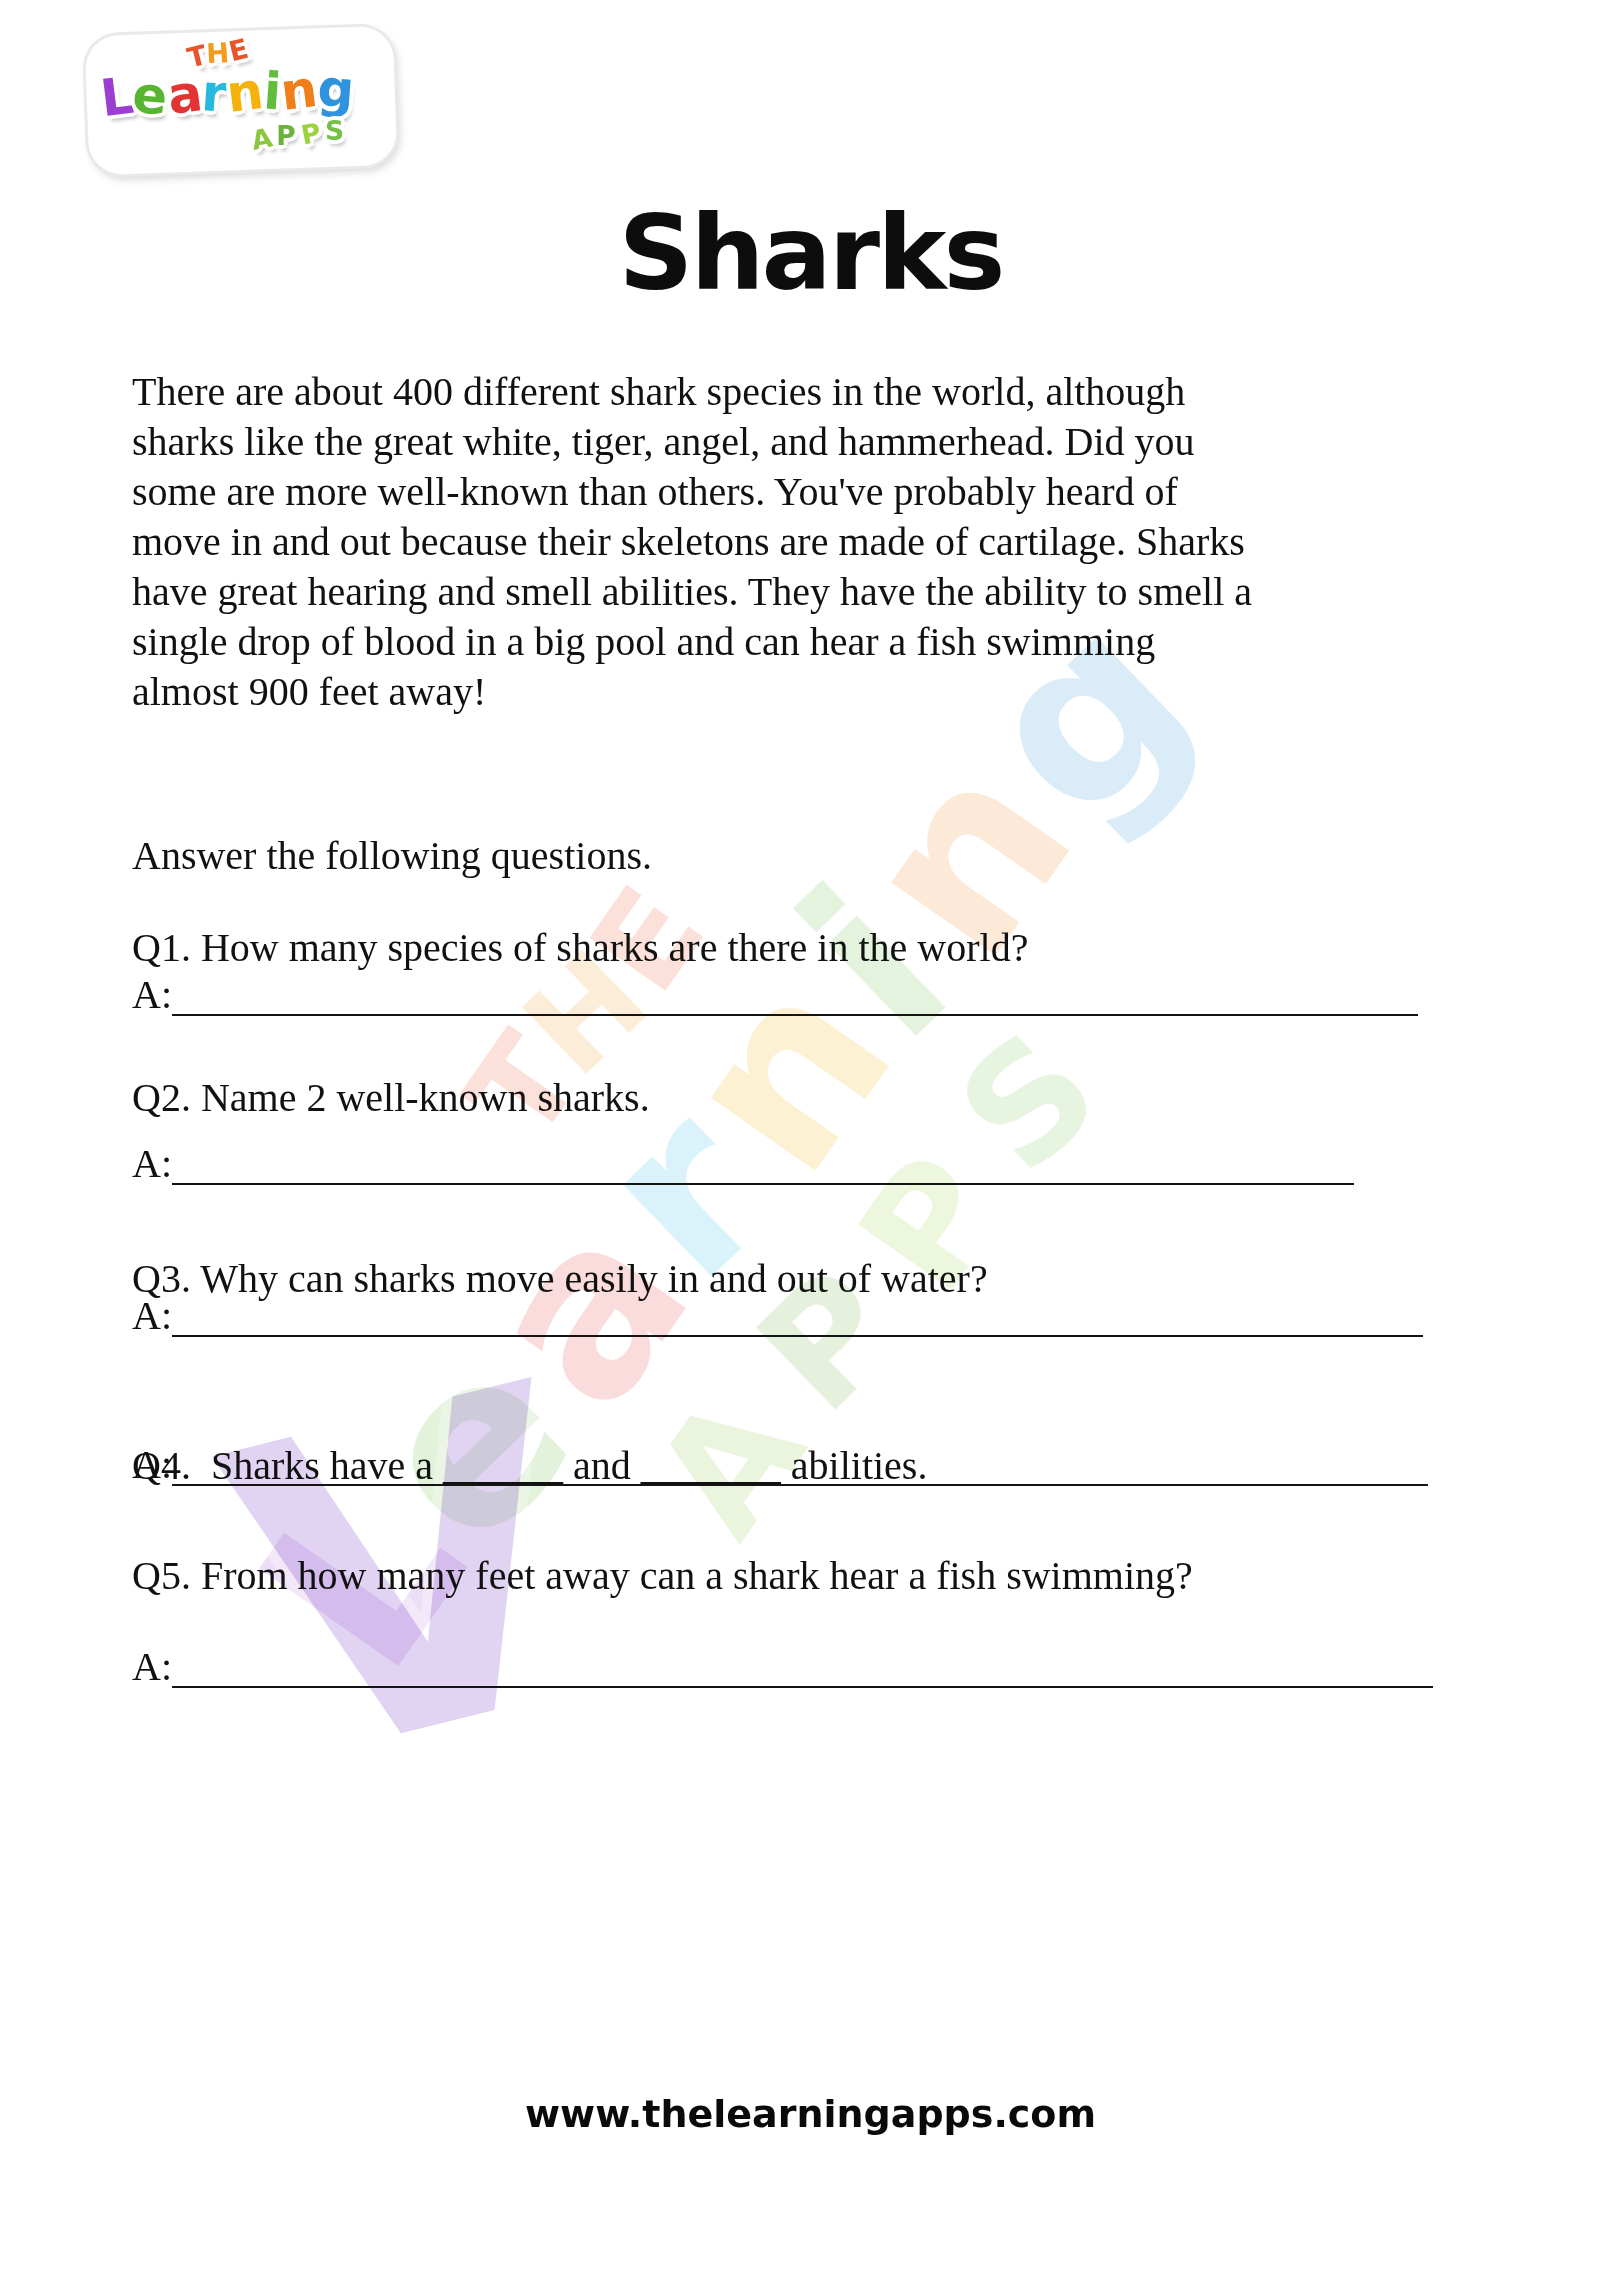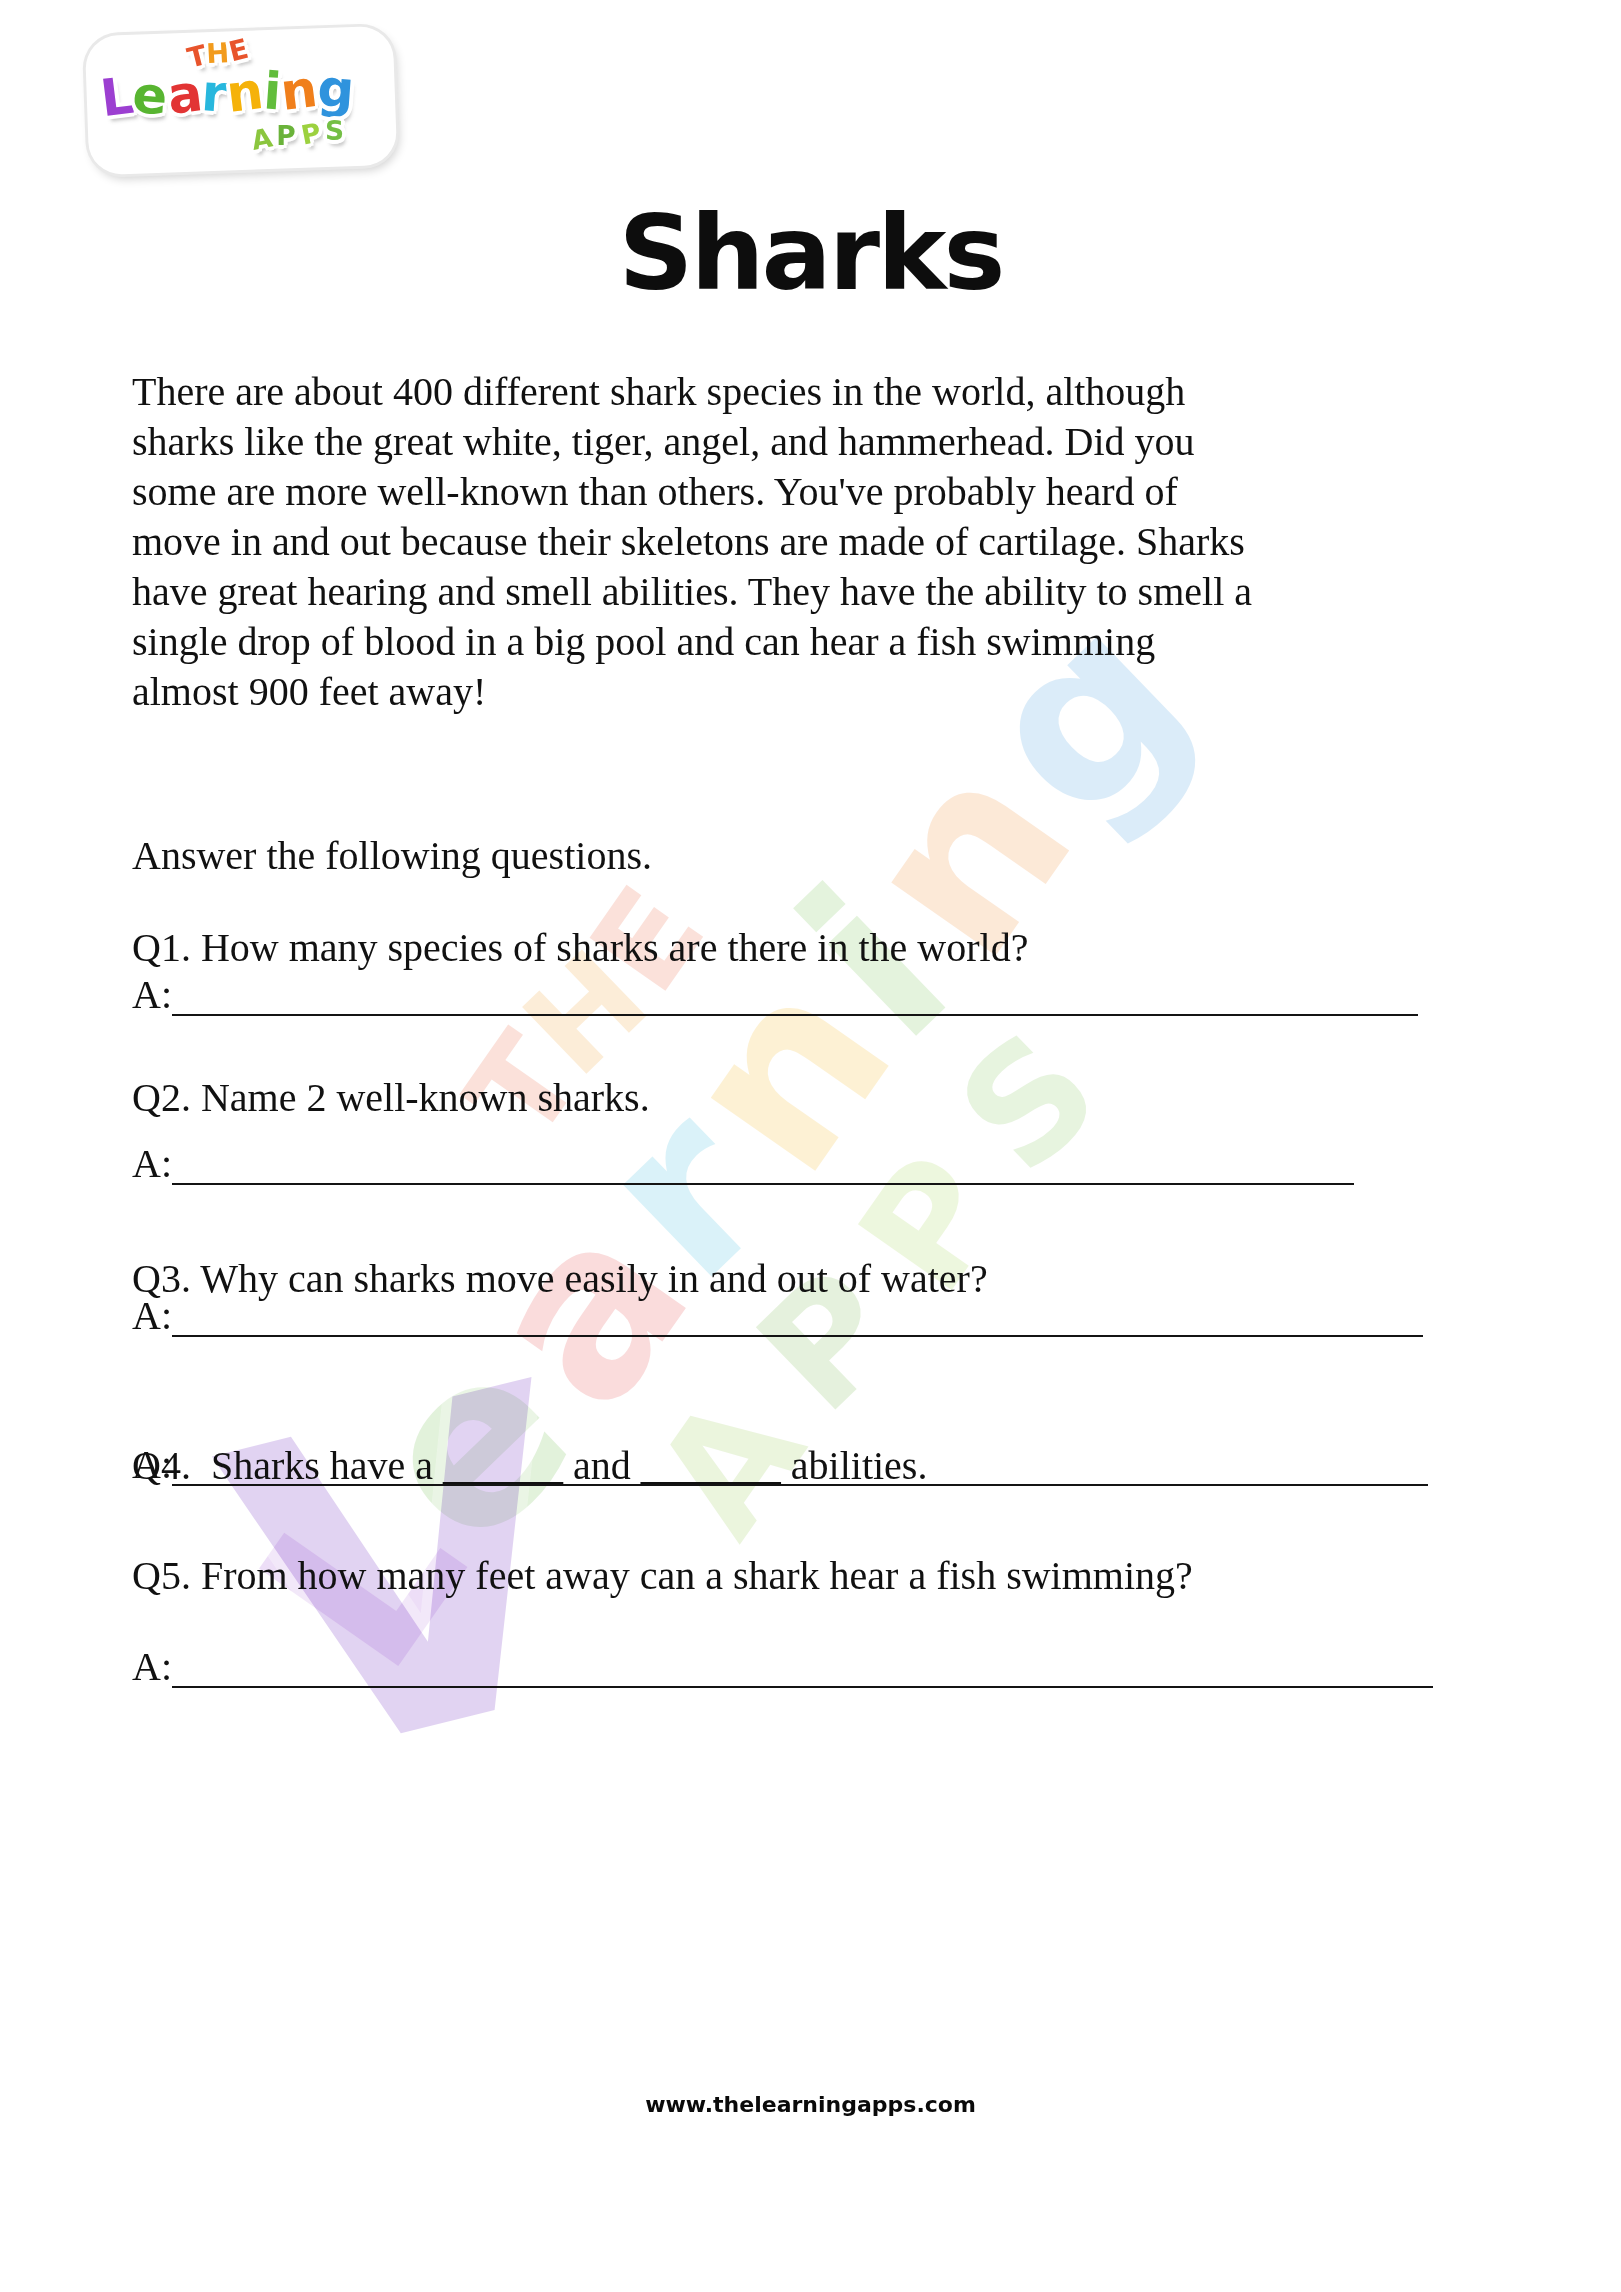--- a/index.html
+++ b/index.html
@@ -57,21 +57,21 @@
   .a-1 { top:1140px; width:1222px; }
   .a-2 { top:1292px; width:1291px; }
   .a-3 { top:1441px; width:1296px; }
   .a-4 { top:1643px; width:1301px; }
   .answer-prefix { flex:0 0 auto; }
   .answer-line { flex:1 1 auto; border-bottom:2.9px solid #141414; margin-bottom:5.9px; }
 
   
   .footer {
     position:absolute; top:2092px; left:0; width:100%; text-align:center;
-    font-family:"DejaVu Sans", sans-serif; font-weight:bold; font-size:22px; color:#0a0a0a;
+    font-family:"DejaVu Sans", sans-serif; font-weight:bold; font-size:38px; color:#0a0a0a;
   }
 
   
   .watermark {
     position:absolute; left:-137px; top:559px; width:1764px; height:1176px;
     display:flex; flex-direction:column; align-items:center; justify-content:center;
     transform:rotate(-50deg); opacity:0.17;
   }
   .watermark .bubble .bubble-letter { text-shadow:-5.9px -5.9px 0 #fff, 5.9px -5.9px 0 #fff, -5.9px 5.9px 0 #fff, 5.9px 5.9px 0 #fff; }
   .wm-the      { font-size:127px; }

